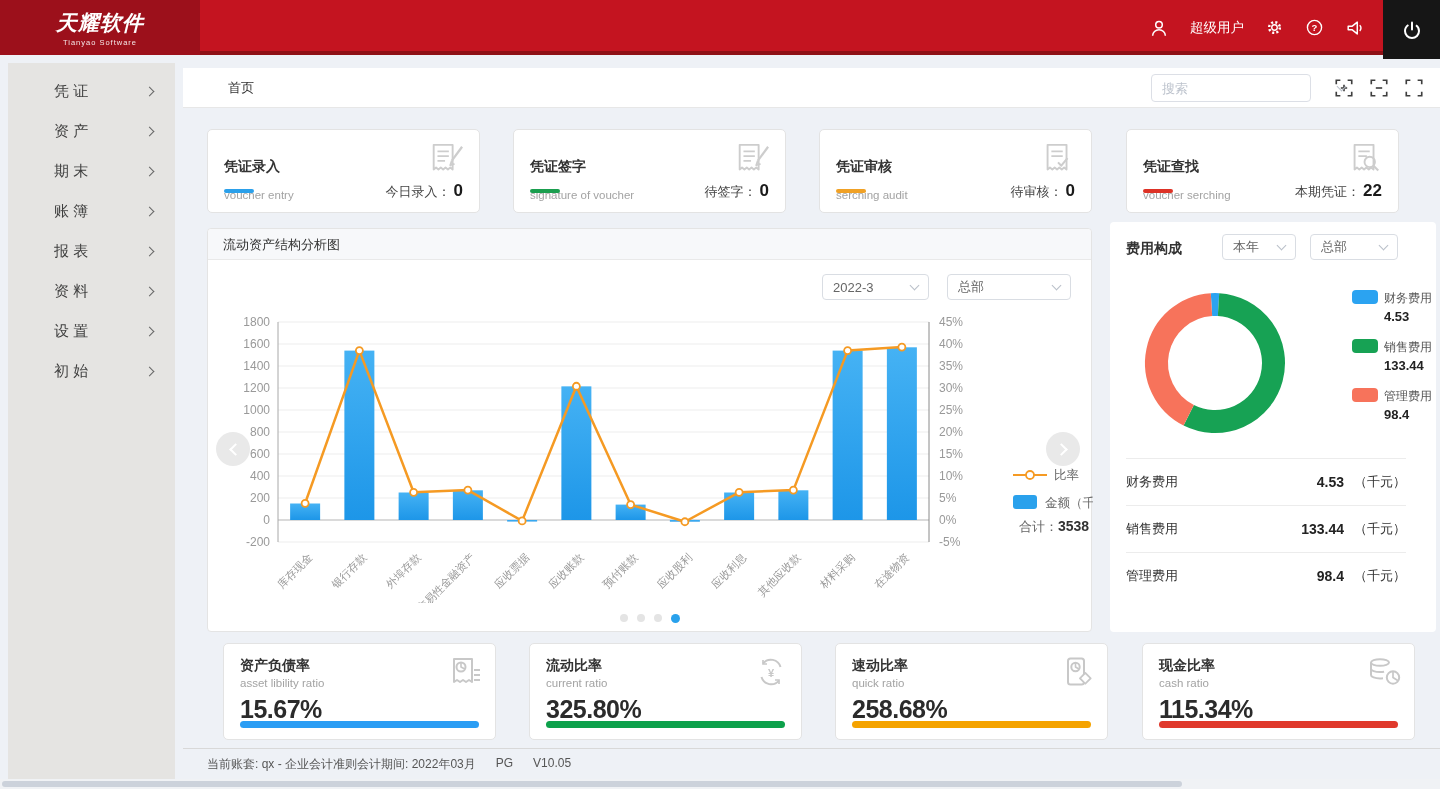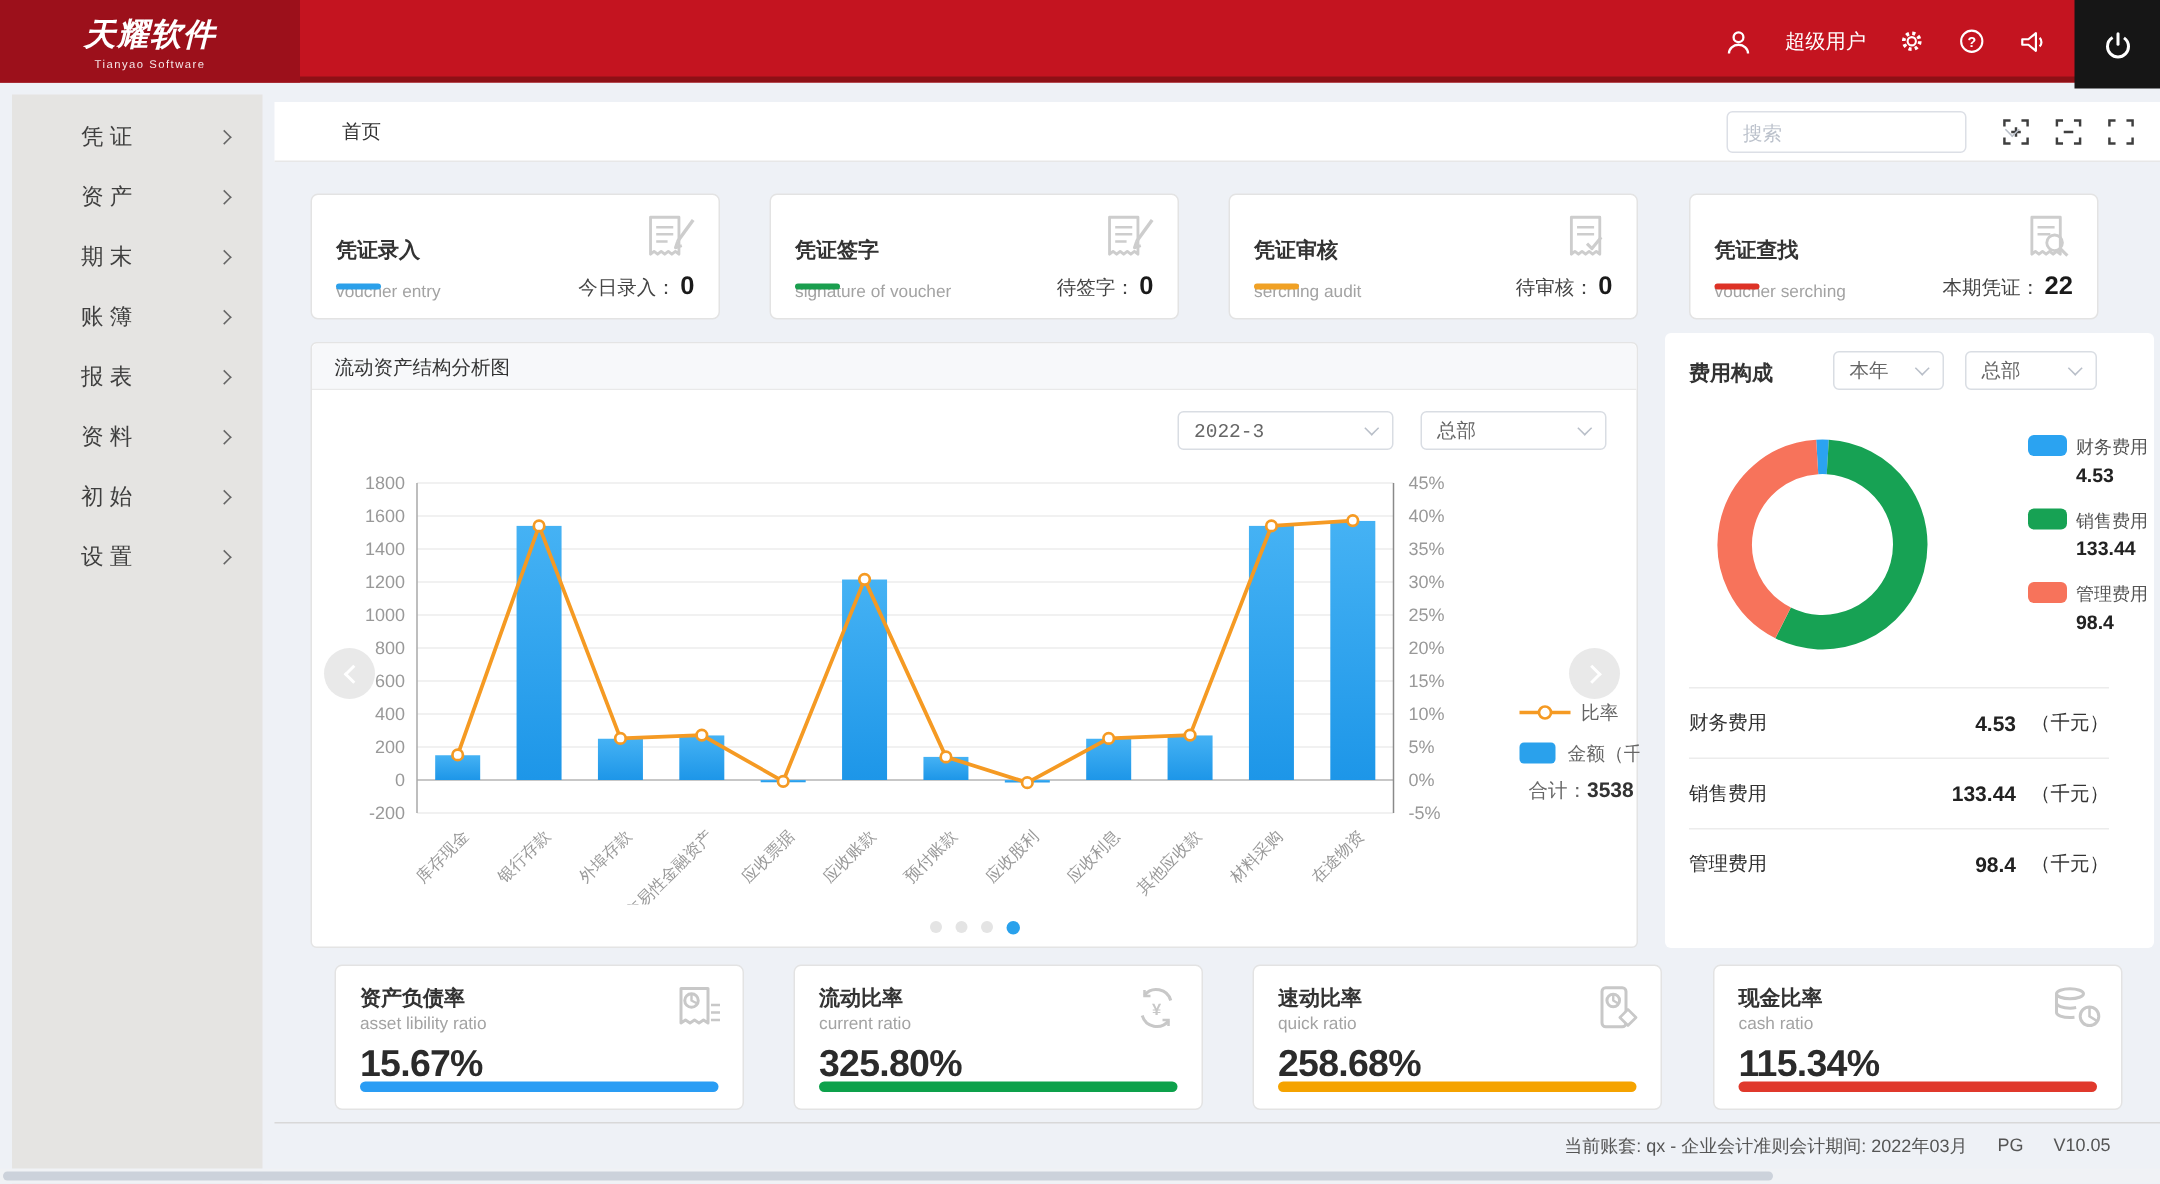--- a/index.html
+++ b/index.html
@@ -62,21 +62,21 @@
   .vc-icon { position:absolute; right:12px; top:12px; }
   
   .chart-panel { position:absolute; left:207px; top:228px; width:885px; height:404px;
     background:#fff; border:1px solid #e4e4e4; border-radius:4px; }
   .cp-header { height:31px; background:#f7f8fa; border-bottom:1px solid #e9e9e9;
     line-height:31px; padding-left:15px; font-size:13px; color:#333;
     border-radius:4px 4px 0 0; }
   .select { position:absolute; height:26px; border:1px solid #d9dde3; border-radius:4px;
     background:#fff; display:flex; align-items:center; justify-content:space-between;
     padding:0 10px; font-size:13px; color:#666; cursor:pointer; }
-  .sel-period { top:45px; right:162px; width:144px;font-family:Liberation Mono, monospace; }
+  .sel-period { top:45px; right:162px; width:107px; }
   .sel-org { top:45px; right:20px; width:124px; }
   .chart-svg { position:absolute; left:0; top:74px; }
   .chart-nav { position:absolute; top:203px; width:34px; height:34px; border-radius:50%;
     background:#e9e9e9; display:flex; align-items:center; justify-content:center; cursor:pointer; }
   .chart-nav.prev { left:8px; } .chart-nav.next { right:11px; }
   .cn-ch { width:9px; height:9px; border-top:2px solid #fff; border-right:2px solid #fff; }
   .prev .cn-ch { transform:rotate(-135deg); margin-left:4px; }
   .next .cn-ch { transform:rotate(45deg); margin-right:4px; }
   .dots { position:absolute; bottom:8px; left:0; width:100%; display:flex;
     justify-content:center; gap:9px; }
@@ -103,21 +103,21 @@
   .rcard { position:absolute; top:643px; width:273px; height:97px; background:#fff;
     border:1px solid #e3e3e3; border-radius:5px; padding:13px 16px;margin-left:16px; }
   .rc-title { font-size:14px; font-weight:bold; color:#333; }
   .rc-sub { font-size:11.5px; color:#a3a3a3; margin-top:2px; }
   .rc-value { font-size:25px; font-weight:bold; color:#2b2b2b; margin-top:6px; letter-spacing:-0.5px; }
   .rc-bar { position:absolute; left:16px; right:16px; bottom:11px; height:7px; border-radius:4px; }
   .rc-icon { position:absolute; right:12px; top:12px; }
   
   .footer { position:absolute; left:183px; top:748px; width:1257px; height:31px;
     border-top:1px solid #d8d8d8; display:flex; align-items:center;
-    justify-content:flex-end; padding:0 33px 0 24px; font-size:12px; color:#555; }
+    justify-content:flex-start; padding:0 33px 0 24px; font-size:12px; color:#555; }
   .footer-right { display:flex; gap:20px; }
   .hscroll-track { position:absolute; left:0; bottom:0; width:1440px; height:10px; background:#f0f2f5; }
   .hscroll-thumb { position:absolute; left:2px; bottom:2px; width:1180px; height:6px;
     border-radius:3px; background:#ccd2db; cursor:pointer; }
 </style>
 </head>
 <body>
 
 <div class="header">
   <div class="logo-block">
@@ -178,25 +178,25 @@
   </div>
   <div class="side-item">
     <span class="side-label">报 表</span>
     <span class="arrow-r"></span>
   </div>
   <div class="side-item">
     <span class="side-label">资 料</span>
     <span class="arrow-r"></span>
   </div>
   <div class="side-item">
+    <span class="side-label">设 置</span>
+    <span class="arrow-r"></span>
+  </div>
+  <div class="side-item">
     <span class="side-label">初 始</span>
-    <span class="arrow-r"></span>
-  </div>
-  <div class="side-item">
-    <span class="side-label">设 置</span>
     <span class="arrow-r"></span>
   </div>
 </div>
 
 <div class="tabbar">
   <span class="tab-home">首页</span>
   <div class="tab-actions">
     <div class="search-box">
       <input type="text" placeholder="搜索" style="">
       <span class="chev"></span>

